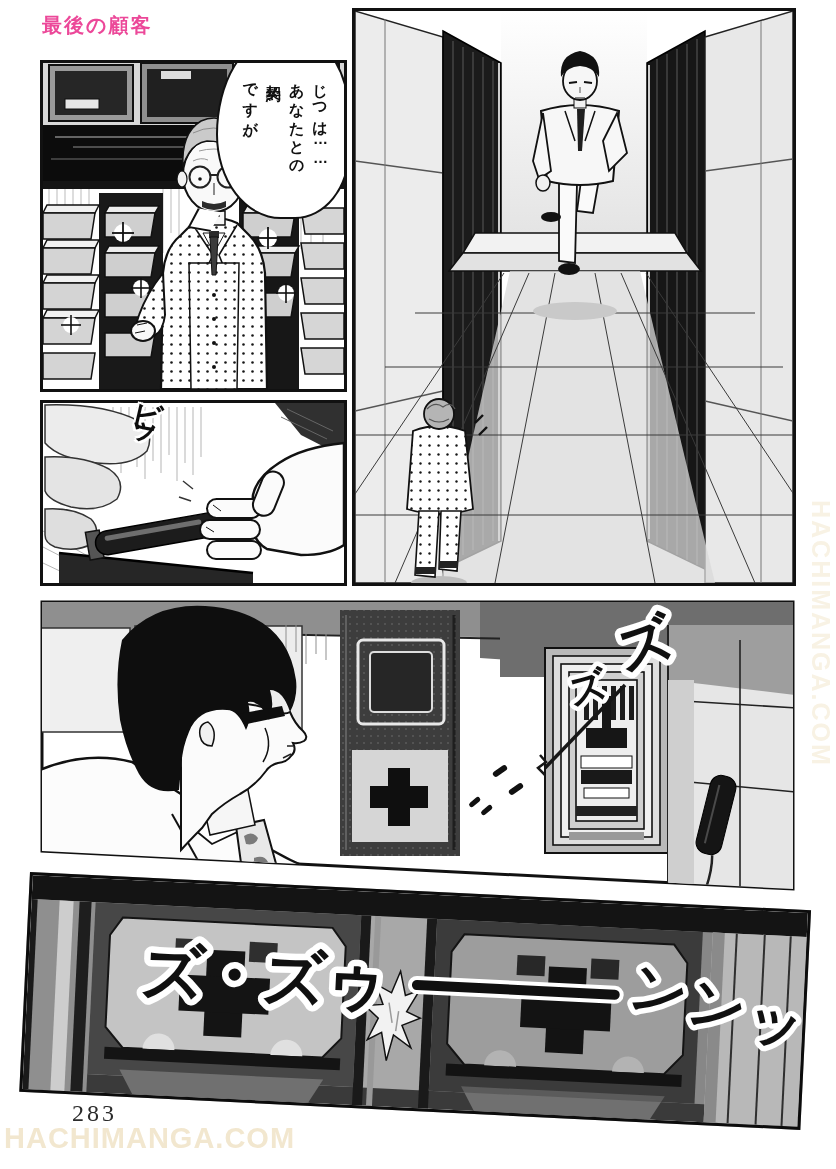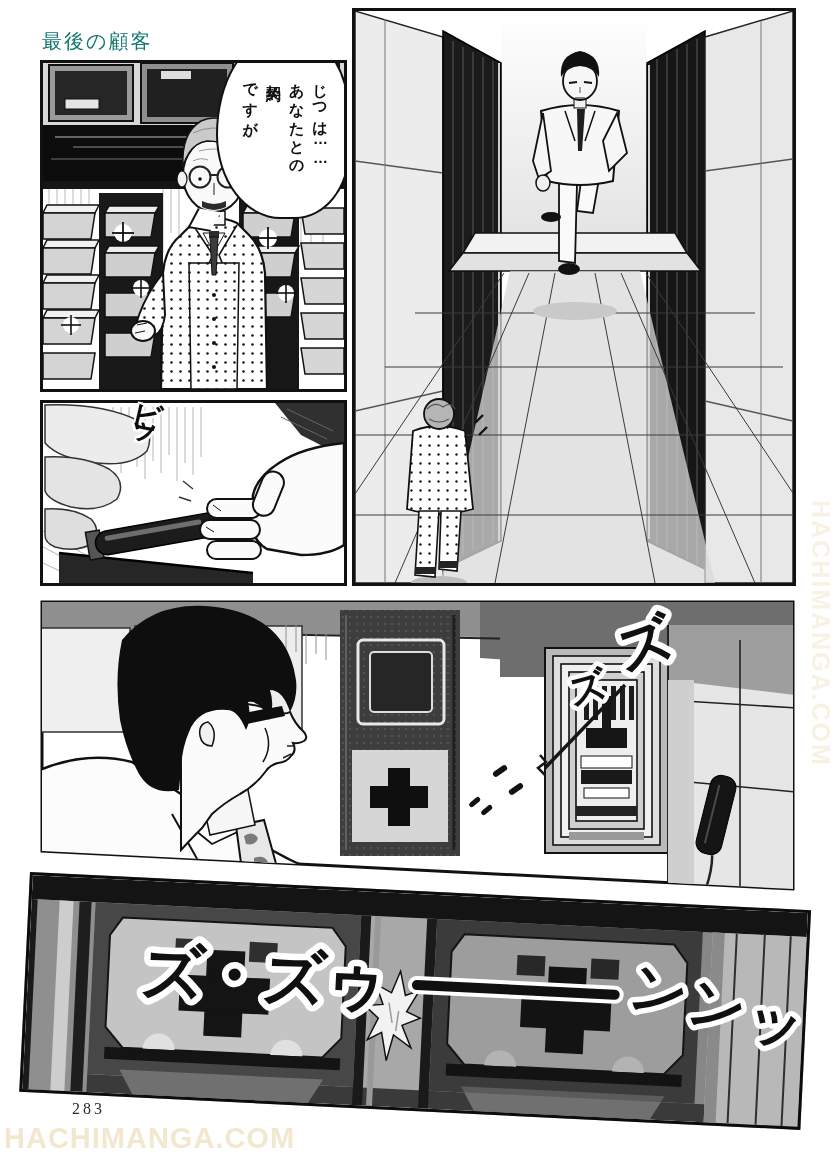--- a/index.html
+++ b/index.html
@@ -1,22 +1,22 @@
 <!DOCTYPE html>
 <html><head>
 <meta charset="utf-8">
 <style>
   html,body{margin:0;padding:0;background:#ffffff;}
   .page{position:relative;width:836px;height:1169px;background:#fff;overflow:hidden;
         font-family:"Liberation Sans",sans-serif;}
   .panel{position:absolute;background:#fff;border:3px solid #111;box-sizing:border-box;overflow:hidden;}
   .panel svg{position:absolute;left:0;top:0;}
-  .page-title{position:absolute;left:42px;top:28px;font-size:20px;font-weight:400;color:#0f766e;
+  .page-title{position:absolute;left:42px;top:12px;font-size:20px;font-weight:700;color:#ec4899;
         letter-spacing:2px;}
-  .page-number{position:absolute;left:72px;top:1100px;font-size:16px;color:#2b2b2b;
+  .page-number{position:absolute;left:72px;top:1100px;font-size:24px;color:#2b2b2b;
         font-family:"Liberation Serif",serif;letter-spacing:3px;}
   .wm-bottom{position:absolute;left:4px;top:1122px;font-size:29px;font-weight:800;color:#f2e7cf;
         letter-spacing:1px;white-space:nowrap;}
   .wm-side{position:absolute;left:806px;top:500px;font-size:25px;font-weight:800;color:#f8f2e4;
         writing-mode:vertical-rl;letter-spacing:2px;white-space:nowrap;}
   .bubble{position:absolute;right:-6px;top:-26px;width:130px;height:178px;background:#fff;
         border:2.5px solid #111;border-radius:50% 42% 46% 54% / 60% 48% 42% 52%;z-index:5;}
   .bubble-tail{position:absolute;left:6px;bottom:-2px;width:20px;height:20px;background:#fff;
         border-left:2.5px solid #111;border-bottom:2.5px solid #111;
         transform:rotate(28deg) skewY(-18deg);z-index:4;}

